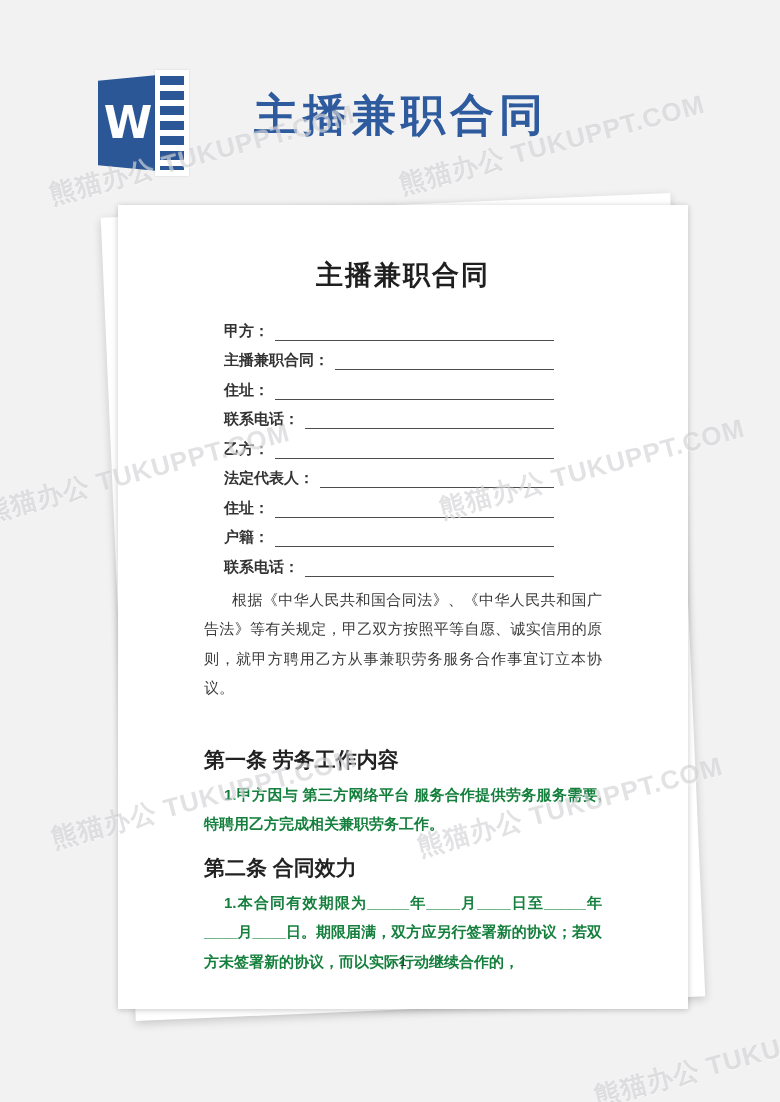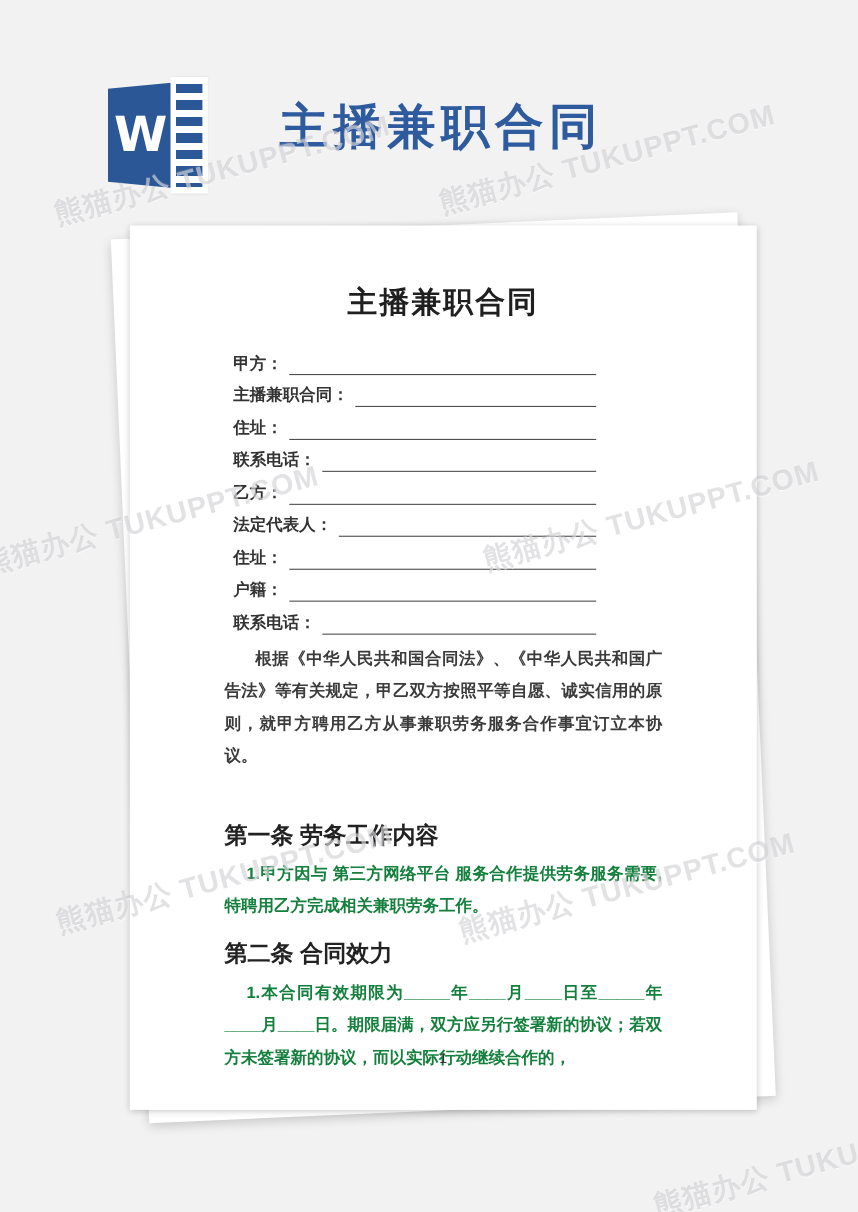--- a/index.html
+++ b/index.html
@@ -50,32 +50,32 @@
     box-sizing:border-box;padding:0 86px;
     color:#3a3a3a;
   }
 
   
   .doc-title{
     margin-top:52px;text-align:center;
     font-size:27px;font-weight:bold;color:#1f1f1f;
     letter-spacing:2px;line-height:36px;
   }
-  .fields{margin:18px 0 0 8px;width:330px;}
+  .fields{margin:18px 0 0 20px;width:330px;}
   .field-row{
     display:flex;align-items:flex-end;height:29.5px;box-sizing:border-box;
   }
   .field-label{
     font-size:15px;font-weight:bold;color:#333333;
     white-space:nowrap;padding-right:6px;line-height:20px;
   }
   .field-line{flex:1;border-bottom:1px solid #4d4d4d;height:20px;}
 
   .preamble{
-    margin:8px 0 0;font-size:15px;font-weight:700;color:#3b3b3b;
+    margin:8px 0 0;font-size:15px;font-weight:400;color:#3b3b3b;
     line-height:29.5px;text-indent:28px;text-align:justify;
   }
   .section-heading{
     margin:42px 0 0;font-size:21px;font-weight:bold;color:#222222;
     line-height:29px;
   }
   .section-heading.second{margin-top:14px;}
   .section-p{
     margin:6px 0 0;font-size:15px;font-weight:600;color:#15803d;
     line-height:29.5px;text-indent:20px;text-align:justify;

